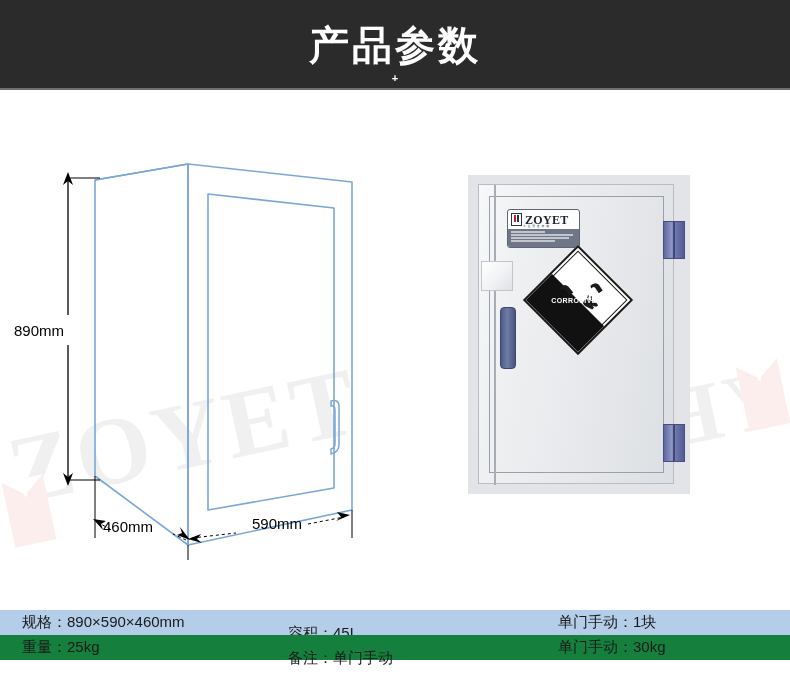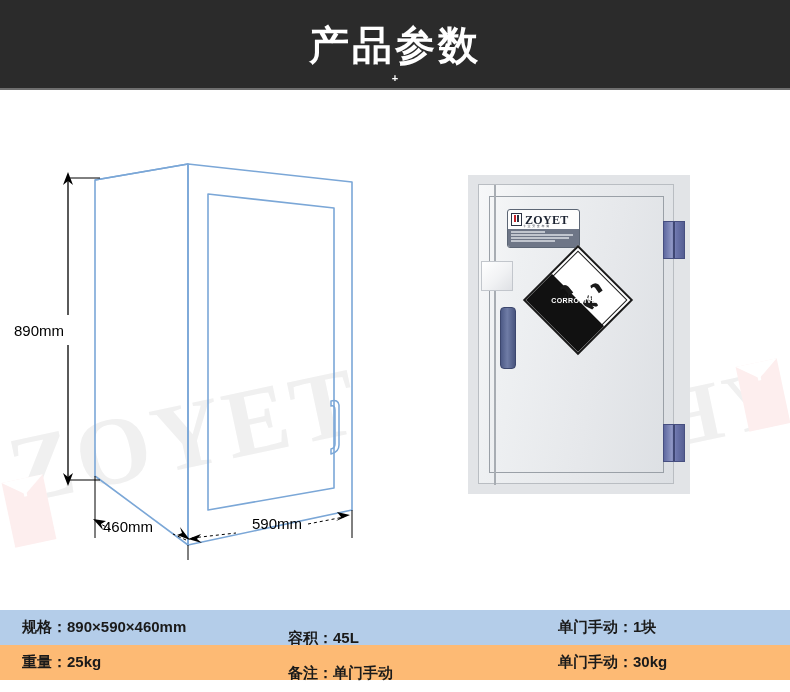--- a/index.html
+++ b/index.html
@@ -331,27 +331,26 @@
   }
 
   
   .spec {
     position: absolute;
     left: 0; top: 610px;
     width: 790px;
   }
   .spec-row {
     position: relative;
-    height: 35px;
+    height: 25px;
     display: flex;
     align-items: center;
-    font-weight: bold;
   }
   .spec-row.r1 { background: #b4cde9; }
-  .spec-row.r2 { background: #fdba74; }
+  .spec-row.r2 { background: #15803d; }
   .spec-cell {
     font-size: 15px;
     color: #1a1a1a;
     white-space: nowrap;
     font-family: "Liberation Sans", sans-serif;
   }
   .c1 { position: absolute; left: 22px; }
   .c2 { position: absolute; left: 288px; margin-top: 22px; }
   .c3 { position: absolute; left: 558px; }
 </style>

